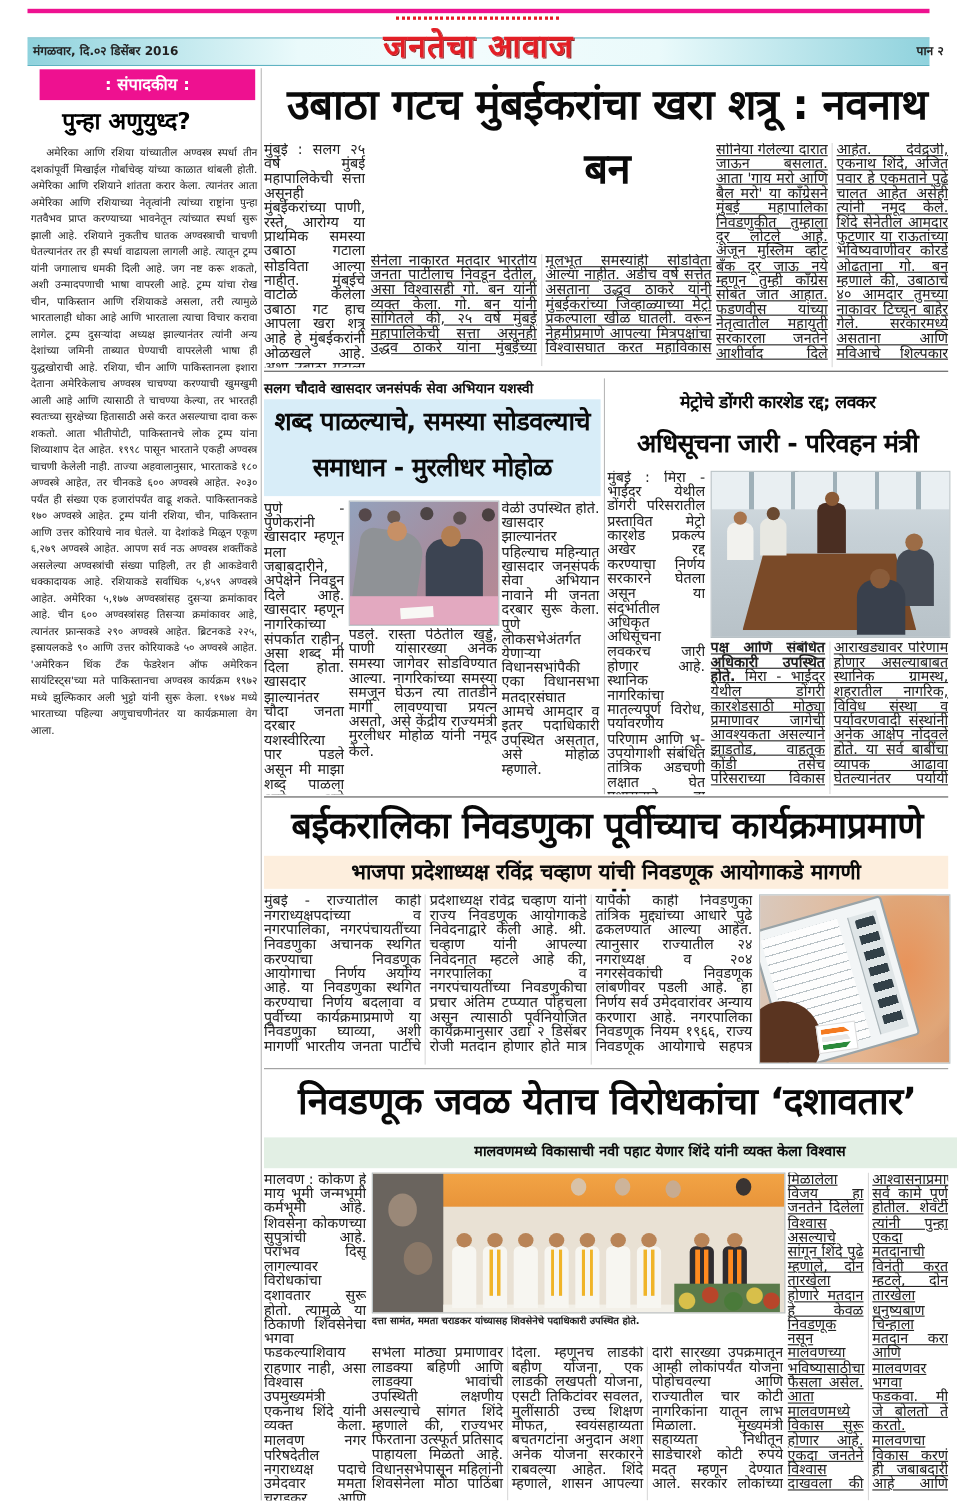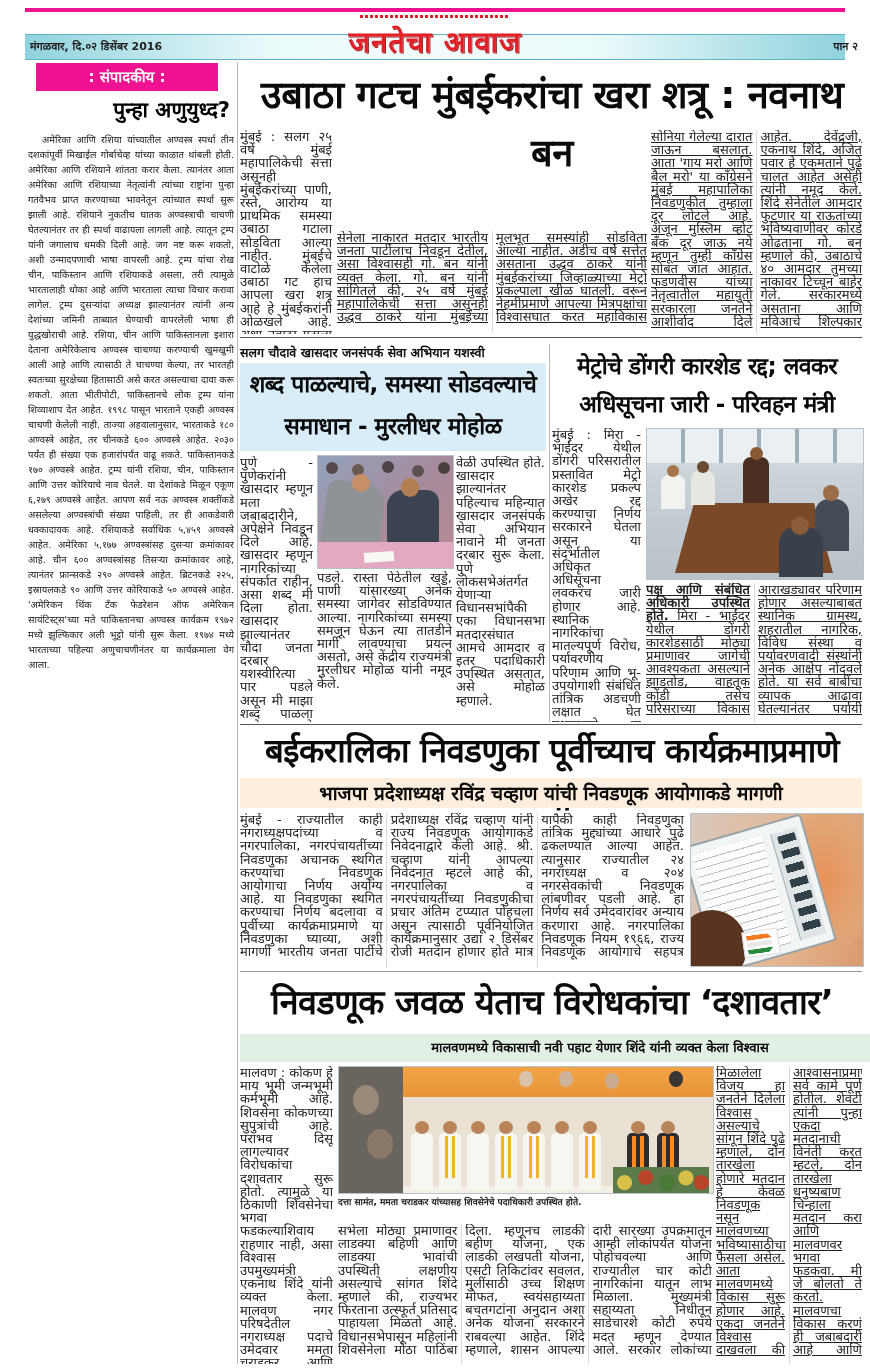--- a/index.html
+++ b/index.html
@@ -12,23 +12,23 @@
         background:linear-gradient(to right,#8fd2dd 0%,#eafafb 30%,#f2fcfd 50%,#eafafb 70%,#8fd2dd 100%);
         border-top:1px solid #5fb3c2;border-bottom:1px solid #5fb3c2;}
   .date{position:absolute;left:30px;top:38px;font-size:11px;font-weight:bold;color:#222;}
   .pagenum{position:absolute;right:12px;top:38px;font-size:11px;font-weight:bold;color:#222;}
   .masthead{position:absolute;left:50%;top:21px;transform:translateX(-50%);
         font-size:29px;font-weight:800;color:#e31f26;letter-spacing:1px;white-space:nowrap;
         text-shadow:0 0 1px #fff,1px 1px 0 #8c1012;}
   .mast-orn{position:absolute;left:50%;top:15px;transform:translateX(-50%);width:150px;height:3px;
         background:repeating-linear-gradient(90deg,#e31f26 0 3px,transparent 3px 5px);}
   
-  .ed-banner{position:absolute;left:36px;top:63px;width:182px;height:28px;background:#ee1190;
+  .ed-banner{position:absolute;left:36px;top:63px;width:196px;height:28px;background:#ee1190;
         color:#fff;font-size:15px;font-weight:800;text-align:center;line-height:28px;}
-  .ed-title{position:absolute;left:24px;top:95px;width:206px;text-align:right;
+  .ed-title{position:absolute;left:12px;top:95px;width:206px;text-align:center;
         font-size:21px;font-weight:800;color:#000;}
   .ed-body{position:absolute;left:28px;top:132px;width:206px;height:1228px;overflow:hidden;
         font-size:9.5px;line-height:15px;text-align:justify;text-indent:14px;color:#222;}
   .vdiv{position:absolute;width:1px;background:#b8b8b8;}
   .hdiv{position:absolute;height:1px;background:#555;}
   
   .btxt{font-size:13px;line-height:13.2px;text-align:justify;color:#222;overflow:hidden;}
   .c2{column-count:2;column-gap:8px;column-rule:1px solid #d9d9d9;text-decoration:underline;}
   .c3{column-count:3;column-gap:8px;column-rule:1px solid #d9d9d9;}
   .cap{font-weight:bold;}
@@ -162,21 +162,21 @@
     <div class="p2-head2"></div>
     <div class="p2-table"></div>
     <div class="p2-paper"></div>
   </div>
   <div class="abs btxt" style="left:456px;top:456px;width:89px;height:266px;">वेळी उपस्थित होते. खासदार झाल्यानंतर पहिल्याच महिन्यात खासदार जनसंपर्क सेवा अभियान नावाने मी जनता दरबार सुरू केला. पुणे लोकसभेअंतर्गत येणाऱ्या विधानसभांपैकी एका विधानसभा मतदारसंघात आमचे आमदार व इतर पदाधिकारी उपस्थित असतात, असे मोहोळ म्हणाले.</div>
   <div class="abs btxt" style="left:317px;top:571px;width:135px;height:151px;">पडले. रास्ता पेठेतील खड्डे, पाणी यांसारख्या अनेक समस्या जागेवर सोडविण्यात आल्या. नागरिकांच्या समस्या समजून घेऊन त्या तातडीने मार्गी लावण्याचा प्रयत्न असतो, असे केंद्रीय राज्यमंत्री मुरलीधर मोहोळ यांनी नमूद केले.</div>
 
   <div class="vdiv" style="left:549px;top:344px;height:378px;"></div>
 
   <div class="abs" style="left:552px;top:347px;width:310px;">
-    <div class="headline" style="font-size:23px;line-height:38px;">मेट्रोचे डोंगरी कारशेड रद्द; लवकर</div>
+    <div class="headline" style="font-size:16px;line-height:38px;">मेट्रोचे डोंगरी कारशेड रद्द; लवकर</div>
     <div class="headline" style="font-size:23px;line-height:38px;">अधिसूचना जारी - परिवहन मंत्री सरनाईक</div>
   </div>
   <div class="abs btxt" style="left:552px;top:428px;width:89px;height:294px;">मुंबई : मिरा - भाईंदर येथील डोंगरी परिसरातील प्रस्तावित मेट्रो कारशेड प्रकल्प अखेर रद्द करण्याचा निर्णय सरकारने घेतला असून या संदर्भातील अधिकृत अधिसूचना लवकरच जारी होणार आहे. स्थानिक नागरिकांचा मातल्यपूर्ण विरोध, पर्यावरणीय परिणाम आणि भू-उपयोगाशी संबंधित तांत्रिक अडचणी लक्षात घेत प्रशासनाने हा निर्णय घेतल्याची माहिती परिवहन मंत्री प्रताप सरनाईक यांनी दिली. मुंबई महानगर क्षेत्र विकास प्राधिकरणाच्या कार्यालयात या अनुषंगाने घेतलेल्या आढावा बैठकीमध्ये ते बोलत होते. या वेळी महानगर आयुक्त, ठाणे महापालिका आयुक्त सौरभ राव, मिरा - भाईंदर महानगरपालिका आयुक्त राधा विनोद शर्मा, पत्रकार तथा पर्यावरणवादी कार्यकर्ते धिरज</div>
 
   <div class="photo ph3" style="left:646px;top:428px;width:216px;height:150px;">
     <div class="p3-win"></div>
     <div class="p3-table"></div>
     <div class="p3-stand"></div>
     <div class="p3-headst"></div>
     <div class="p3-left1"></div>

